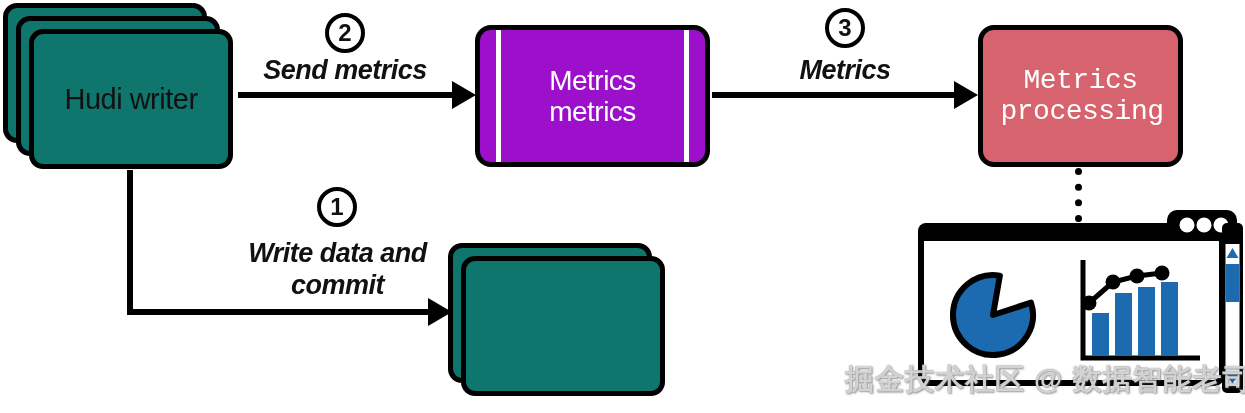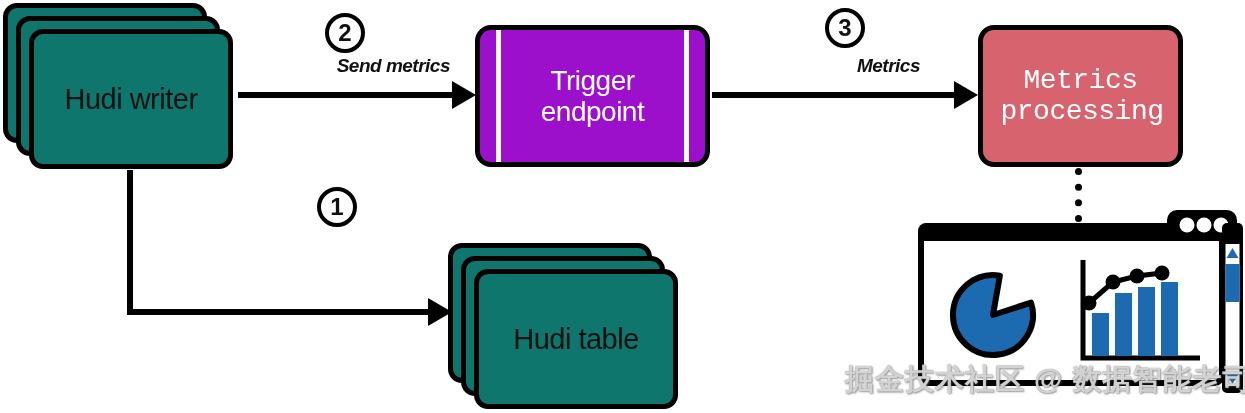--- a/index.html
+++ b/index.html
@@ -39,22 +39,22 @@
     border-top:14px solid transparent;border-bottom:14px solid transparent;
     border-left:24px solid #000;
   }
   
   .step-circle{
     position:absolute;width:32px;height:32px;border:4px solid #000;border-radius:50%;
     display:flex;align-items:center;justify-content:center;
     font-size:24px;font-weight:600;background:#fff;
   }
   .step-label{
-    position:absolute;text-align:right;font-style:italic;font-weight:600;
-    font-size:19px;line-height:1.18;letter-spacing:-0.5px;
+    position:absolute;text-align:center;font-style:italic;font-weight:600;
+    font-size:27px;line-height:1.18;letter-spacing:-0.5px;
   }
   
   .dotted-v{position:absolute;width:0;border-left:7px dotted #000;}
   
   #dashboard{position:absolute;left:915px;top:208px;width:330px;height:190px;}
   
   #watermark{
     position:absolute;left:845px;top:360px;width:400px;z-index:10;
     font-size:29px;font-weight:700;letter-spacing:1px;white-space:nowrap;
     color:rgba(228,228,228,0.85);
@@ -76,45 +76,43 @@
 
   <div class="hline" style="left:238px;top:92px;width:216px;"></div>
   <div class="arrowhead" style="left:452px;top:81px;"></div>
 
   <div class="step-circle" style="left:325px;top:13px;">2</div>
   <div class="step-label" style="left:240px;top:55px;width:210px;">Send metrics</div>
 
   <div class="node" id="metrics-endpoint">
     <div class="stripe left"></div>
     <div class="stripe right"></div>
-    <div class="node-label">Trigger endpoint</div>
+    <div class="node-label">Metrics metrics</div>
   </div>
 
   <div class="hline" style="left:712px;top:92px;width:244px;"></div>
   <div class="arrowhead" style="left:954px;top:81px;"></div>
 
   <div class="step-circle" style="left:825px;top:8px;">3</div>
   <div class="step-label" style="left:770px;top:55px;width:150px;">Metrics</div>
 
   <div class="node" id="metrics-processing">
     <div class="node-label">Metrics processing</div>
   </div>
 
   <div class="vline" style="left:127px;top:170px;height:145px;"></div>
   <div class="hline" style="left:127px;top:309px;width:303px;"></div>
   <div class="arrowhead" style="left:428px;top:298px;"></div>
 
   <div class="step-circle" style="left:317px;top:187px;">1</div>
+  <div class="step-label" style="left:235px;top:238px;width:205px;">Write data and commit</div>
 
   <div class="stack" style="left:448px;top:243px;width:245px;height:170px;">
     <div class="stack-box" style="left:0;top:0;"></div>
     <div class="stack-box" style="left:13px;top:13px;"></div>
-    <div class="stack-box" style="left:26px;top:26px;">
-      <div class="stack-label">Hudi table</div>
-    </div>
   </div>
 
   <div class="dotted-v" style="left:1075px;top:168px;height:54px;"></div>
 
   <svg id="dashboard" viewBox="0 0 330 190">
 
     <g>
       <rect x="6" y="18" width="301" height="157" rx="8" fill="#fff" stroke="#000" stroke-width="6"></rect>
       <path d="M11,15 h292 a8,8 0 0 1 8,8 v10 h-308 v-10 a8,8 0 0 1 8,-8 z" fill="#000"></path>
       <rect x="252" y="2" width="70" height="31" rx="10" fill="#000"></rect>

